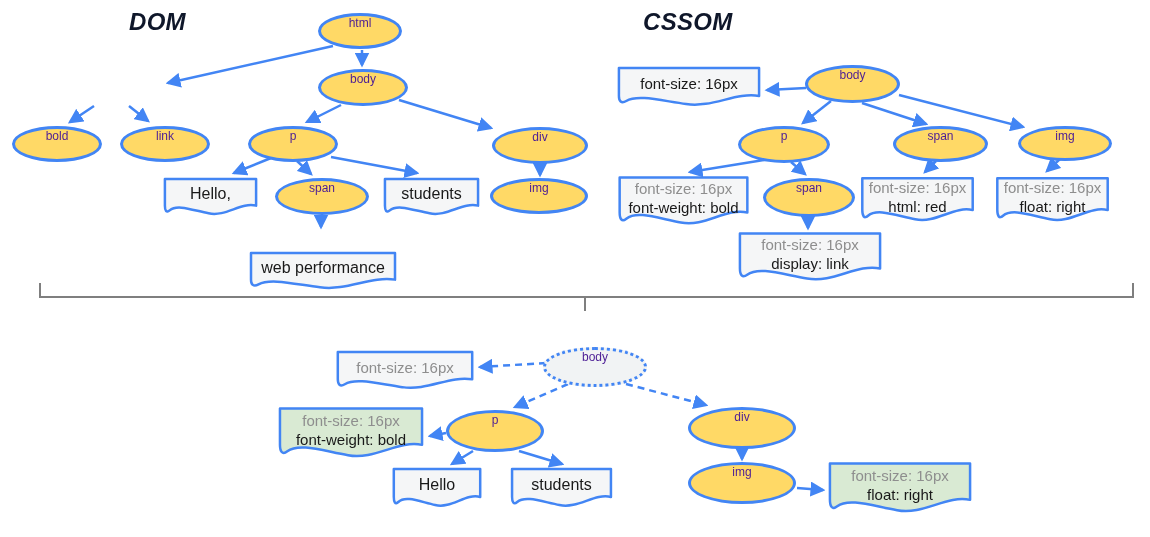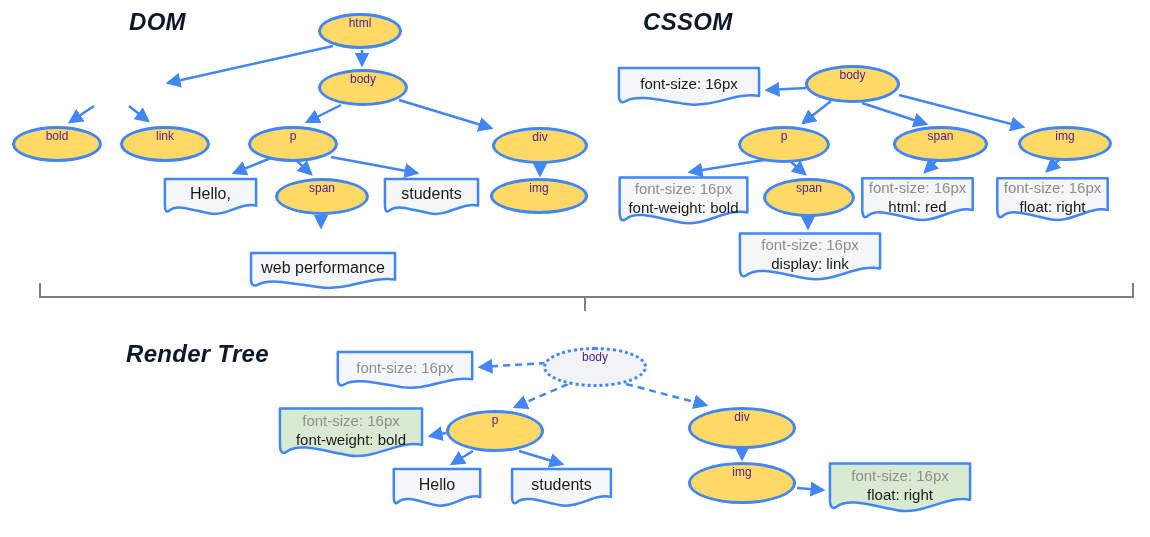--- a/index.html
+++ b/index.html
@@ -196,21 +196,20 @@
   <div class="doc rules" style="left:737px; top:231px; width:146px; height:55px;">
     <svg class="doc-bg" viewBox="0 0 100 44" preserveAspectRatio="none">
         <use href="#docpath"></use>
       </svg>
     <div class="doc-text">
       <span class="muted">font-size: 16px</span>
       <span>display: link</span>
     </div>
   </div>
 
-  <div class="title" style="left:126px; top:340px;">Render Tree</div>
 
   <div class="node light" style="left:543px; top:347px; width:104px; height:40px;">
     <span>body</span>
   </div>
   <div class="node" style="left:446px; top:410px; width:98px; height:42px;">
     <span>p</span>
   </div>
   <div class="node" style="left:688px; top:407px; width:108px; height:42px;">
     <span>div</span>
   </div>

